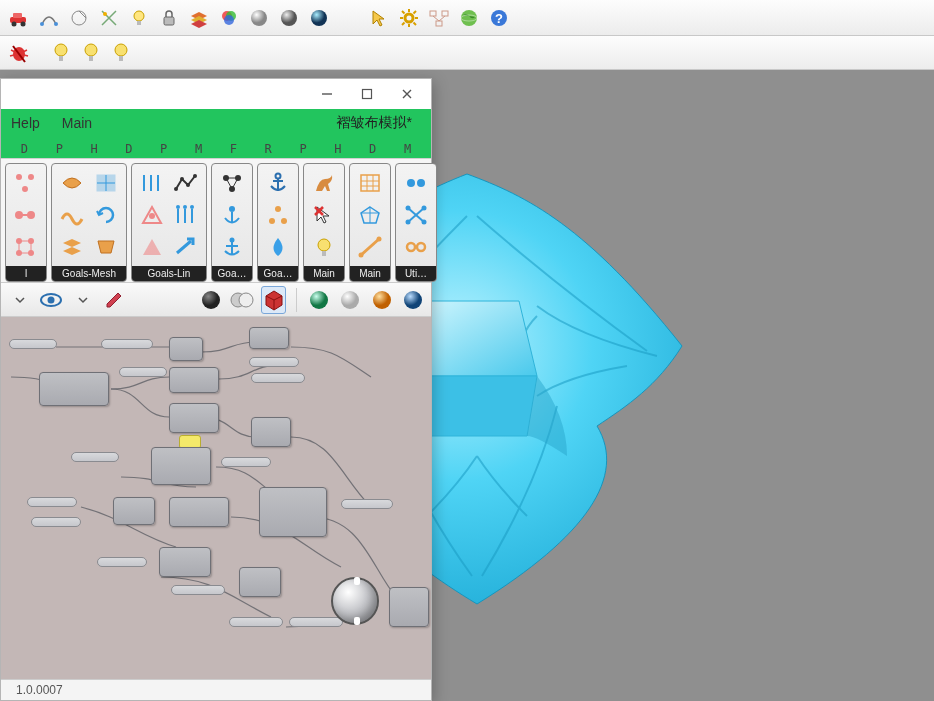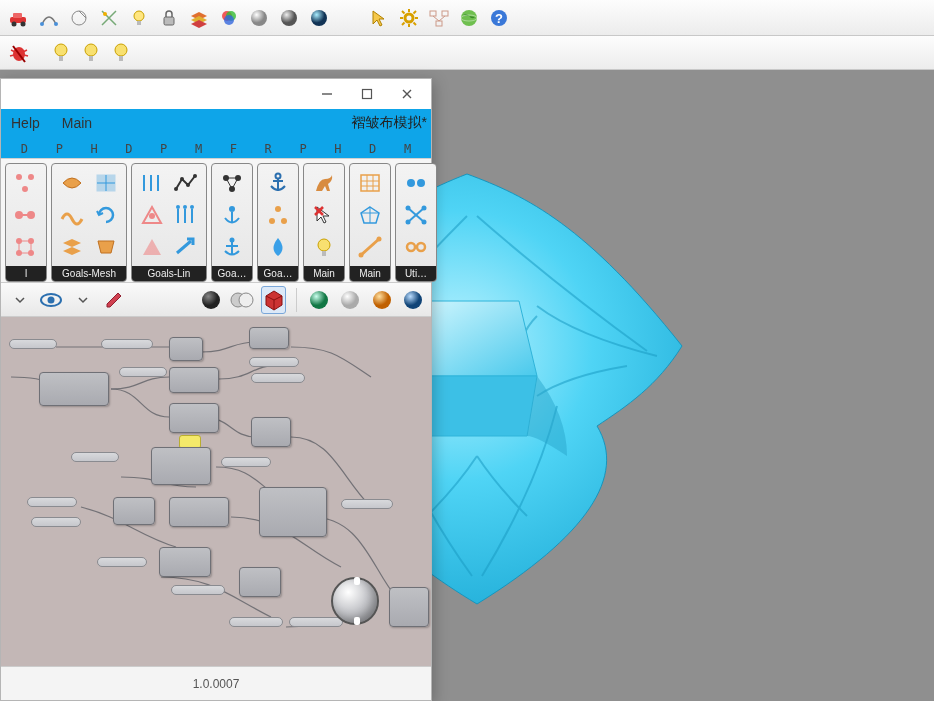--- a/index.html
+++ b/index.html
@@ -11,46 +11,46 @@
 
   
   .rhino-subbar { height: 34px; background: linear-gradient(#fdfdfd,#ececec); border-bottom: 1px solid #c8c8c8; display: flex; align-items: center; padding: 2px 6px; gap: 4px; }
   .rhino-subbar .ticon { width: 26px; height: 26px; display:flex; align-items:center; justify-content:center; }
 
   
   .workspace { position: absolute; top: 70px; left: 0; right: 0; bottom: 0; display: flex; }
   .viewport { flex: 1; background: #8f8f8f; position: relative; display:flex; align-items:center; justify-content:center; }
 
   
-  .gh-window { position: absolute; top: 78px; left: 0; width: 432px; height: 623px; background: #0ea5e9; border: 1px solid #b5b5b5; box-shadow: 2px 4px 14px rgba(0,0,0,0.25); display: flex; flex-direction: column; z-index: 10; }
+  .gh-window { position: absolute; top: 78px; left: 0; width: 432px; height: 623px; background: #22c55e; border: 1px solid #b5b5b5; box-shadow: 2px 4px 14px rgba(0,0,0,0.25); display: flex; flex-direction: column; z-index: 10; }
 
   .gh-titlebar { height: 30px; display:flex; align-items:center; justify-content:flex-end; padding: 0 4px; background:#fff; }
   .win-btn { width: 40px; height: 28px; display:flex; align-items:center; justify-content:center; color:#555; }
 
   .gh-menubar { height: 28px; display:flex; align-items:center; padding: 0 10px; gap: 22px; font-size: 14px; color:#333; position: relative; }
-  .gh-menubar .doc-title { position:absolute; right: 4px; font-size: 14px; color:#222; }
+  .gh-menubar .doc-title { position:absolute; right: 19px; font-size: 14px; color:#222; }
 
   .gh-tabstrip { height: 22px; display:flex; align-items:flex-end; padding: 0 6px; gap: 0; font-family: Consolas, monospace; font-size: 12px; color:#444; border-bottom: 1px solid #d0d0d0; }
   .gh-tab { width: 36px; text-align:center; padding-bottom:2px; }
 
   .gh-ribbon { padding: 4px 4px 0 4px; display:flex; gap:4px; background:#f6f6f6; border-bottom:1px solid #ccc; }
   .ribbon-group { border:1px solid #888; border-radius:4px; background: linear-gradient(#f3f3f3,#e6e6e6); display:flex; flex-direction:column; }
   .ribbon-icons { display:grid; grid-template-columns: repeat(2, 32px); grid-auto-rows: 30px; gap:2px; padding:4px; }
   .ribbon-icons.single { grid-template-columns: 32px; }
   .ribbon-icons .ricon { width:32px; height:30px; display:flex; align-items:center; justify-content:center; border-radius:3px; }
   .ribbon-label { background:#222; color:#eee; font-size:10px; text-align:center; padding:2px 2px; border-bottom-left-radius:3px; border-bottom-right-radius:3px; white-space:nowrap; overflow:hidden; text-overflow:ellipsis; }
 
   .gh-canvasbar { height: 34px; background: linear-gradient(#fafafa,#e8e8e8); border-bottom:1px solid #ccc; display:flex; align-items:center; padding: 0 6px; gap:6px; }
   .cvicon { width:28px; height:28px; display:flex; align-items:center; justify-content:center; border:1px solid transparent; border-radius:3px; }
   .cvicon.selected { border:1px solid #7aa7d9; background:#dce9f8; }
   .cvsep { width:1px; height:24px; background:#ccc; margin:0 4px; }
   .cvspace { flex:0 0 60px; }
 
   .gh-canvas { flex:1; background:#c3b7b6; position:relative; overflow:hidden; }
-  .gh-statusbar { height:34px; background:#f4f4f4; border-top:1px solid #ccc; display:flex; align-items:center; justify-content:center; padding:0 28px; font-size:12px; color:#555; }
+  .gh-statusbar { height:21px; background:#f4f4f4; border-top:1px solid #ccc; display:flex; align-items:center; justify-content:flex-start; padding:0 15px; font-size:12px; color:#555; }
 
   
   .node { position:absolute; background:linear-gradient(#bfc0c4,#a9aab0); border:1px solid #6f7076; border-radius:4px; box-shadow: 1px 1px 2px rgba(0,0,0,0.25); }
   .param { position:absolute; background:linear-gradient(#d8d9dc,#c6c7cc); border:1px solid #8a8b90; border-radius:6px; height:10px; }
   .panel-y { position:absolute; background:#f4e96a; border:1px solid #b9ad2f; border-radius:3px; }
   .wire { stroke:#5f6066; stroke-width:1.2; fill:none; opacity:0.8; }
 
   .compass { position:absolute; width:48px; height:48px; border-radius:50%; background: radial-gradient(circle at 35% 30%, #fff, #c7c8cc 45%, #8d8e93); border:2px solid #555; box-shadow: inset -4px -4px 8px rgba(0,0,0,0.25); }
   .compass::before, .compass::after { content:""; position:absolute; background:#fff; }
   .compass::before { left:21px; top:-2px; width:6px; height:8px; border-radius:2px; }

